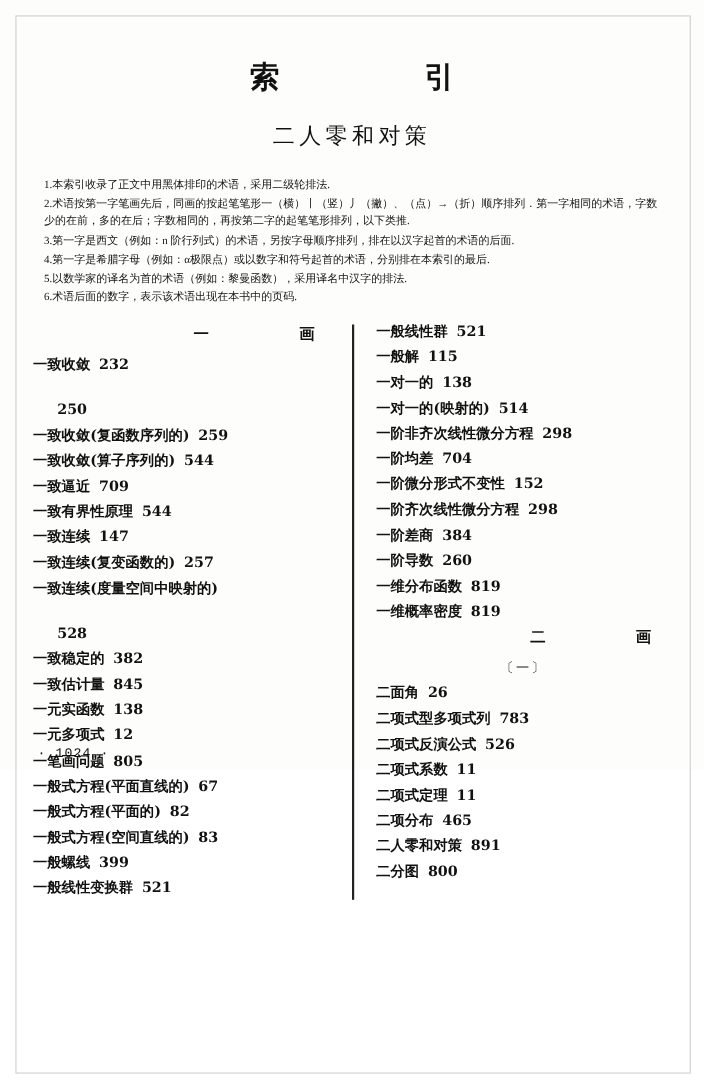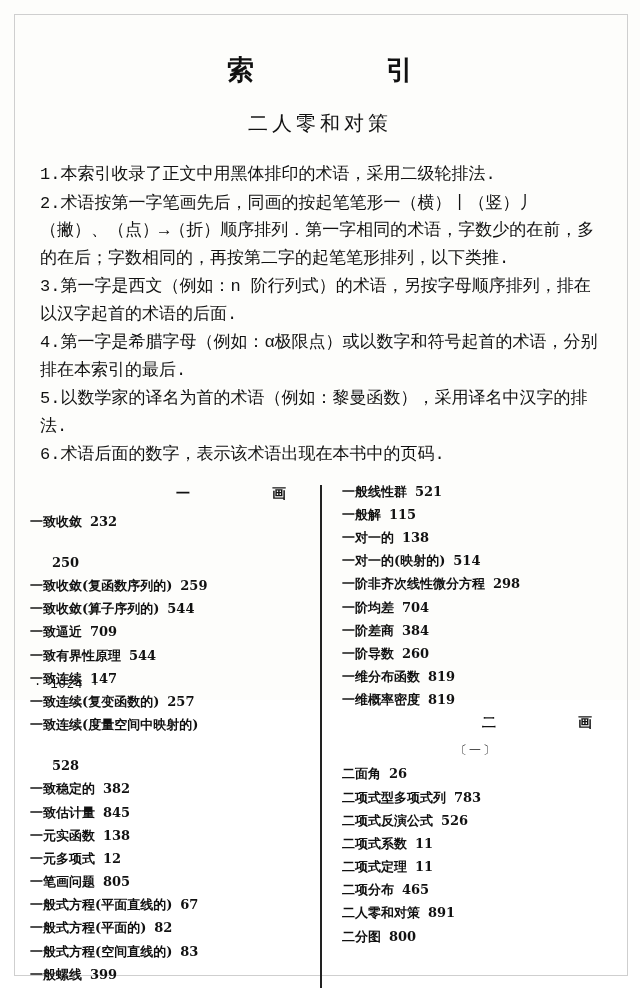--- a/index.html
+++ b/index.html
@@ -45,23 +45,23 @@
   .subtitle {
     text-align: center;
     font-size: 20px;
     letter-spacing: 4px;
     margin: 22px 0 0 0;
     font-family: "DejaVu Serif", "Liberation Serif", serif;
   }
 
   .notes {
     margin: 24px 6px 0 10px;
-    font-size: 17px;
+    font-size: 10px;
     line-height: 1.62;
-    font-family: Liberation Mono, monospace;
+    font-family: Liberation Serif, serif;
   }
   .note-item {
     margin-bottom: 1px;
     text-indent: 0;
   }
 
   .columns {
     position: relative;
     margin-top: 14px;
     display: flex;
@@ -180,20 +180,22 @@
     </div>
 
     <div class="col right">
       <div id="right-entries-top">
           <div class="entry"><span>一般线性群</span><span class="pg">521</span></div>
           <div class="entry"><span>一般解</span><span class="pg">115</span></div>
           <div class="entry"><span>一对一的</span><span class="pg">138</span></div>
           <div class="entry"><span>一对一的(映射的)</span><span class="pg">514</span></div>
           <div class="entry"><span>一阶非齐次线性微分方程</span><span class="pg">298</span></div>
           <div class="entry"><span>一阶均差</span><span class="pg">704</span></div>
+          <div class="entry"><span>一阶微分形式不变性</span><span class="pg">152</span></div>
+          <div class="entry"><span>一阶齐次线性微分方程</span><span class="pg">298</span></div>
           <div class="entry"><span>一阶差商</span><span class="pg">384</span></div>
           <div class="entry"><span>一阶导数</span><span class="pg">260</span></div>
           <div class="entry"><span>一维分布函数</span><span class="pg">819</span></div>
           <div class="entry"><span>一维概率密度</span><span class="pg">819</span></div>
         </div>
       <div class="section-head">二　　画</div>
       <div class="sub-head">〔一〕</div>
       <div id="right-entries-bottom">
           <div class="entry"><span>二面角</span><span class="pg">26</span></div>
           <div class="entry"><span>二项式型多项式列</span><span class="pg">783</span></div>

